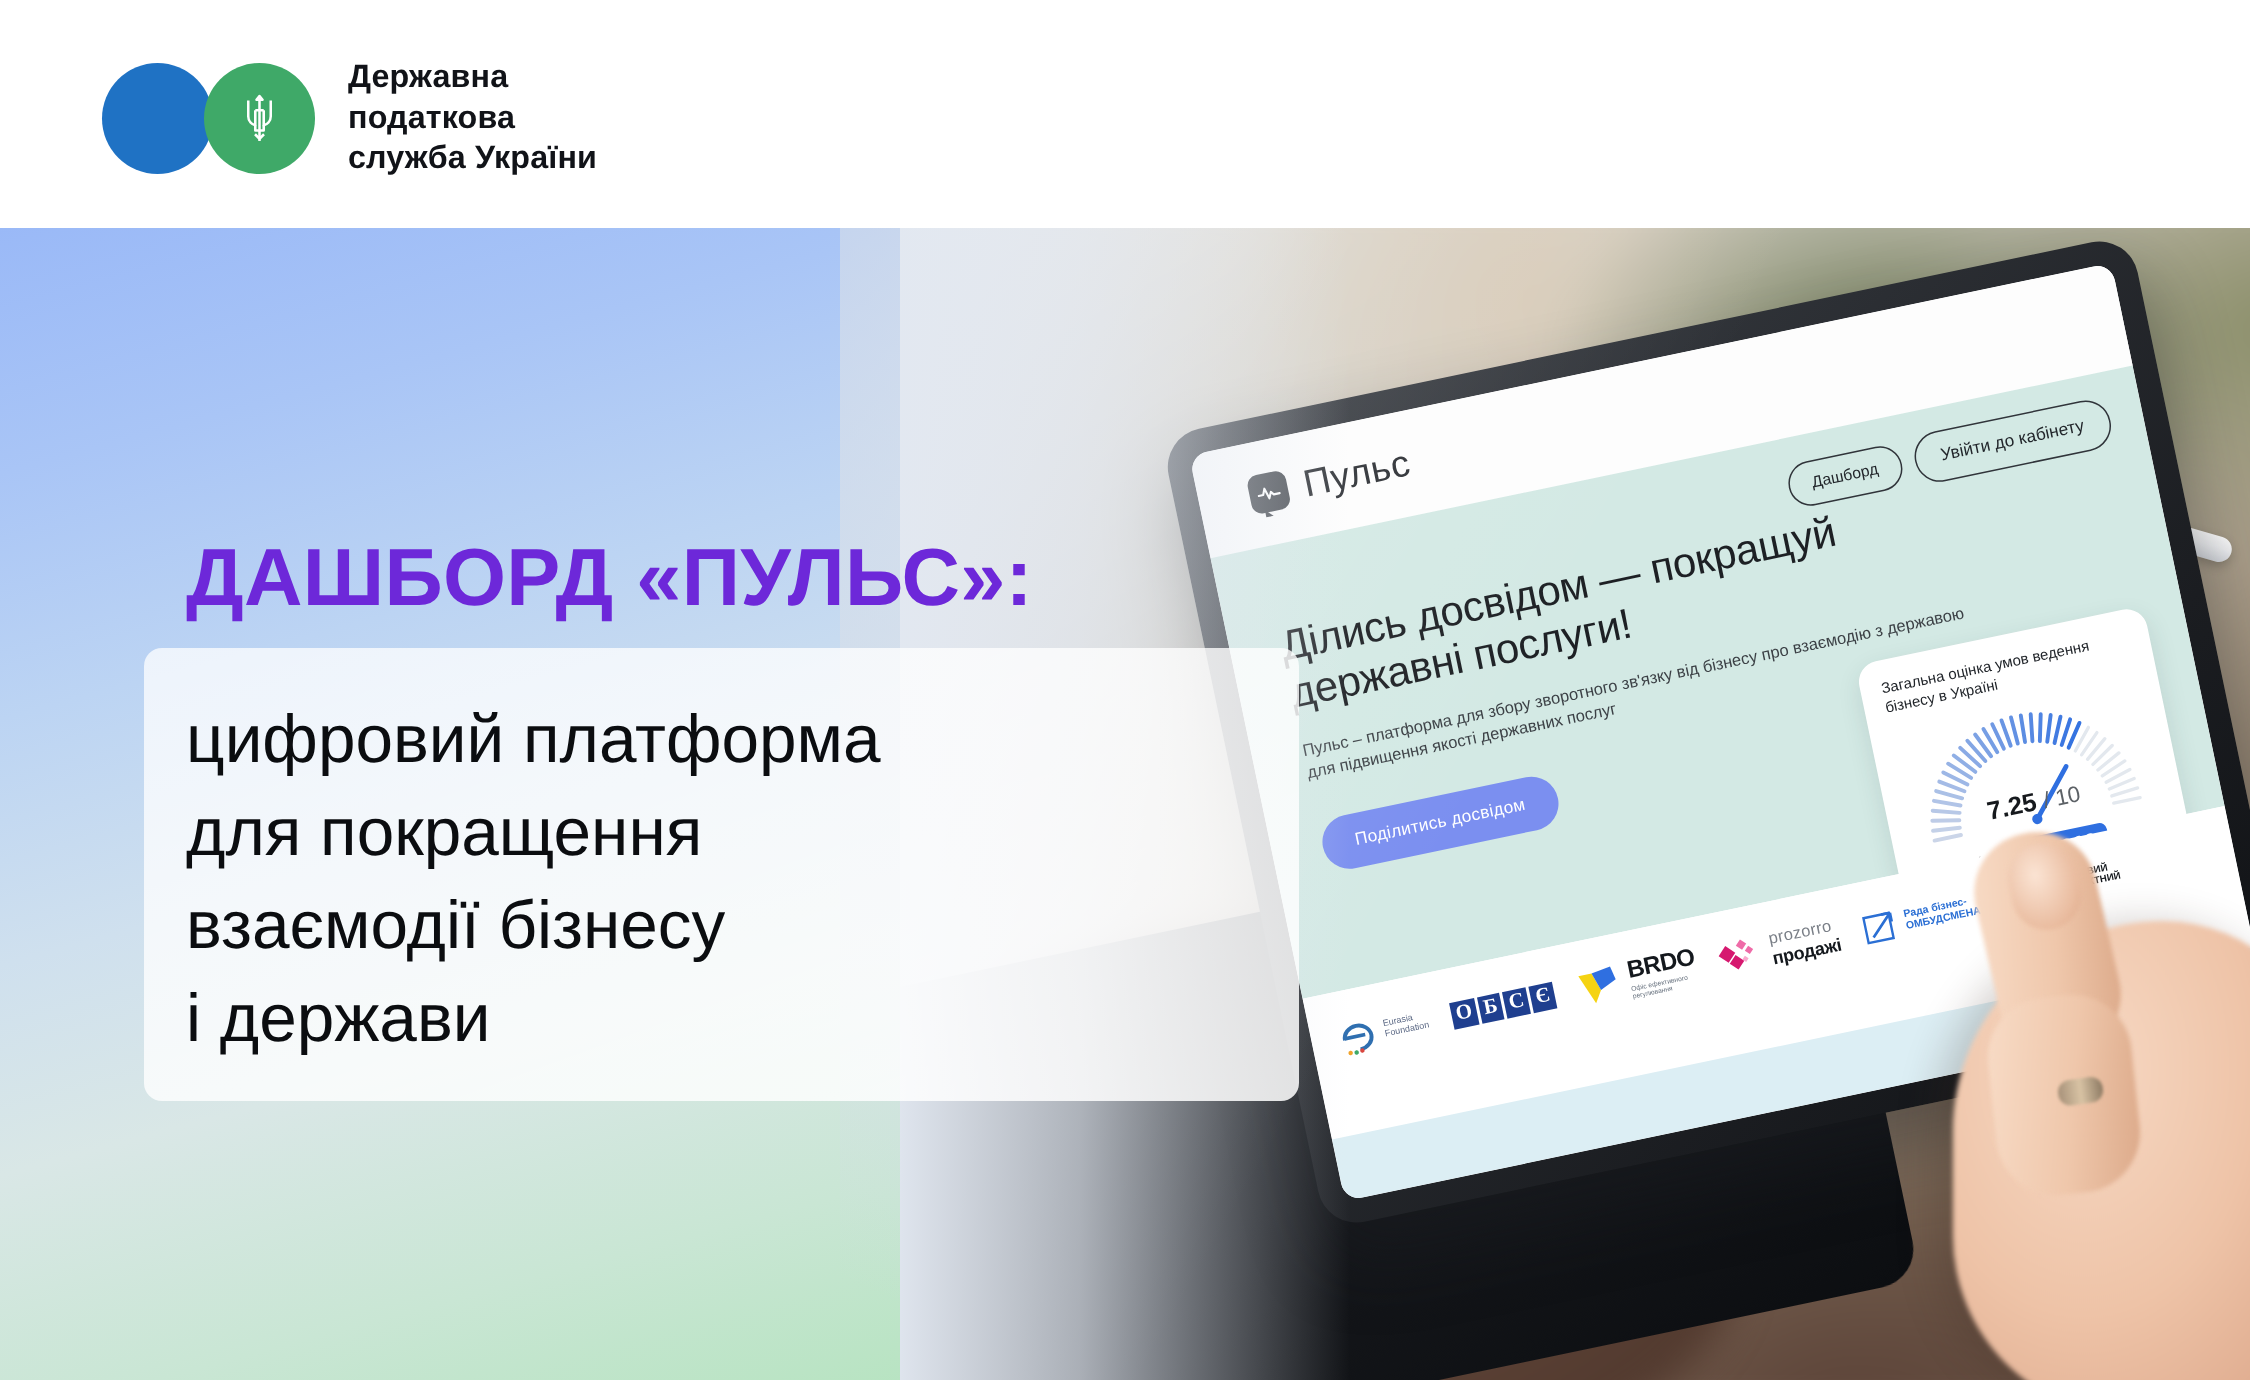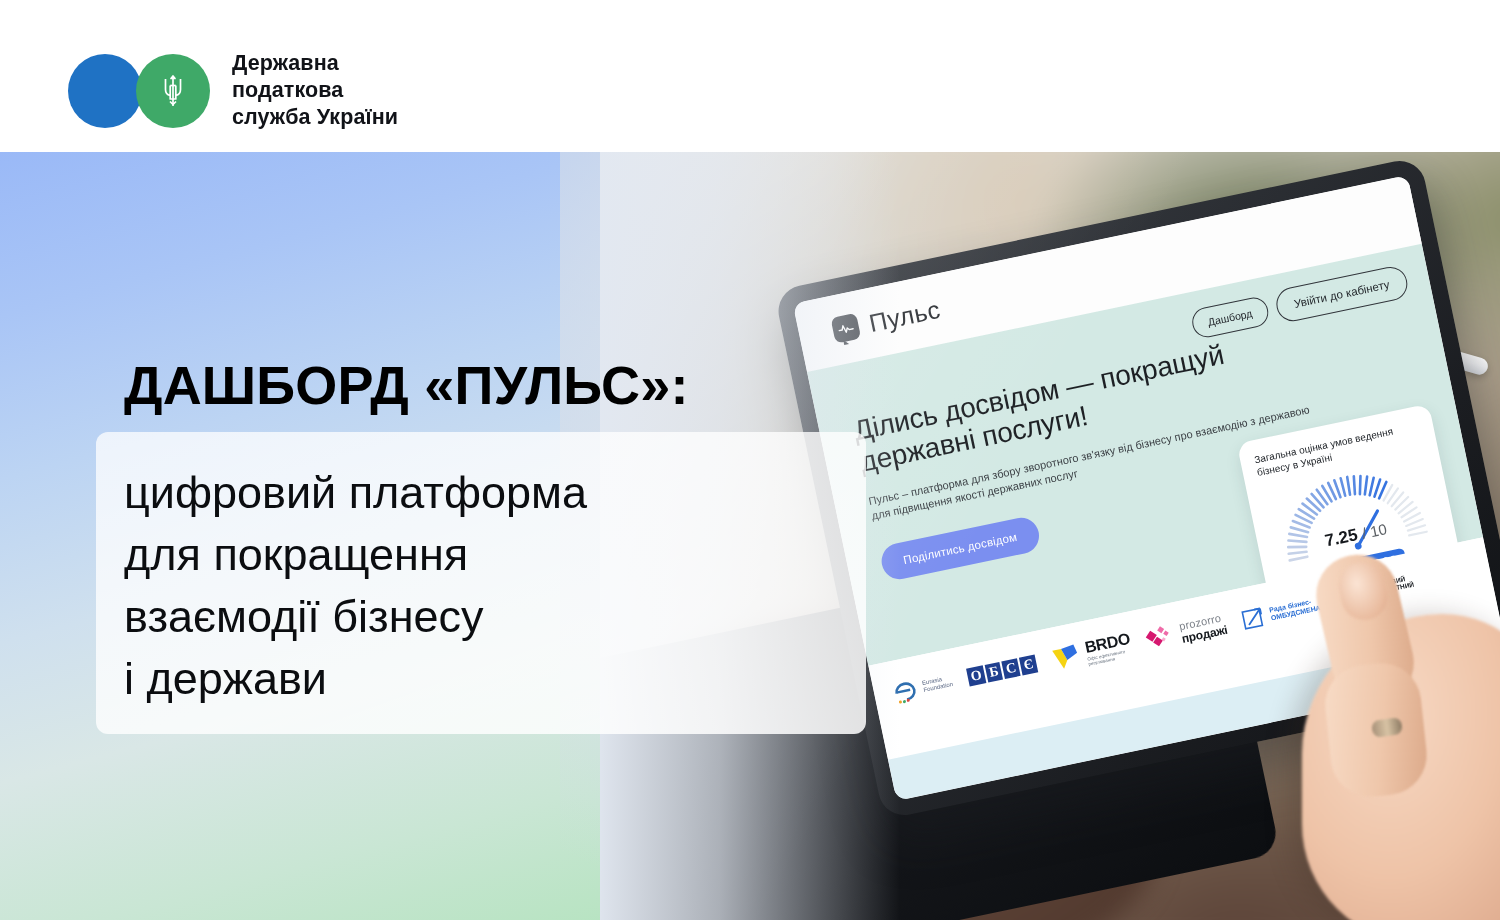--- a/index.html
+++ b/index.html
@@ -8,21 +8,21 @@
     font-family:"Liberation Sans","DejaVu Sans",sans-serif;
     background:#ffffff;
   }
   #stage{position:relative;width:1500px;height:920px;overflow:hidden;}
 
   
   .top-header{
     position:absolute;left:0;top:0;width:1500px;height:152px;
     background:#ffffff;z-index:60;
   }
-  .logo-wrap{position:absolute;left:68px;top:50px;display:flex;align-items:center;}
+  .logo-wrap{position:absolute;left:68px;top:38px;display:flex;align-items:center;}
   .circle-blue{
     width:74px;height:74px;border-radius:50%;
     background:#1f72c4;position:relative;z-index:1;
   }
   .circle-green{
     width:74px;height:74px;border-radius:50%;
     background:#3fa968;position:relative;margin-left:-6px;z-index:2;
     display:flex;align-items:center;justify-content:center;
   }
   .trident{display:block;}
@@ -249,21 +249,21 @@
   
   .veil{
     position:absolute;left:0;top:0;width:300px;height:768px;
     background:linear-gradient(90deg, rgba(226,232,241,.98) 0%, rgba(226,232,241,.72) 40%, rgba(226,232,241,0) 100%);
     pointer-events:none;
   }
 
   
   .headline{
     position:absolute;left:124px;top:355px;z-index:40;
-    font-size:54px;font-weight:bold;color:#000000;letter-spacing:.2px;
+    font-size:54px;font-weight:bold;color:#6d28d9;letter-spacing:.2px;
     line-height:60px;white-space:nowrap;
   }
   .sub-panel{
     position:absolute;left:96px;top:432px;width:770px;height:302px;z-index:35;
     background:linear-gradient(160deg, rgba(255,255,255,.74) 0%, rgba(255,255,255,.80) 55%, rgba(255,255,255,.86) 100%);
     border-radius:12px;
   }
   .subtitle{
     position:absolute;left:124px;top:462px;z-index:45;
     font-size:45px;line-height:62px;color:#0b0d10;white-space:pre-line;

